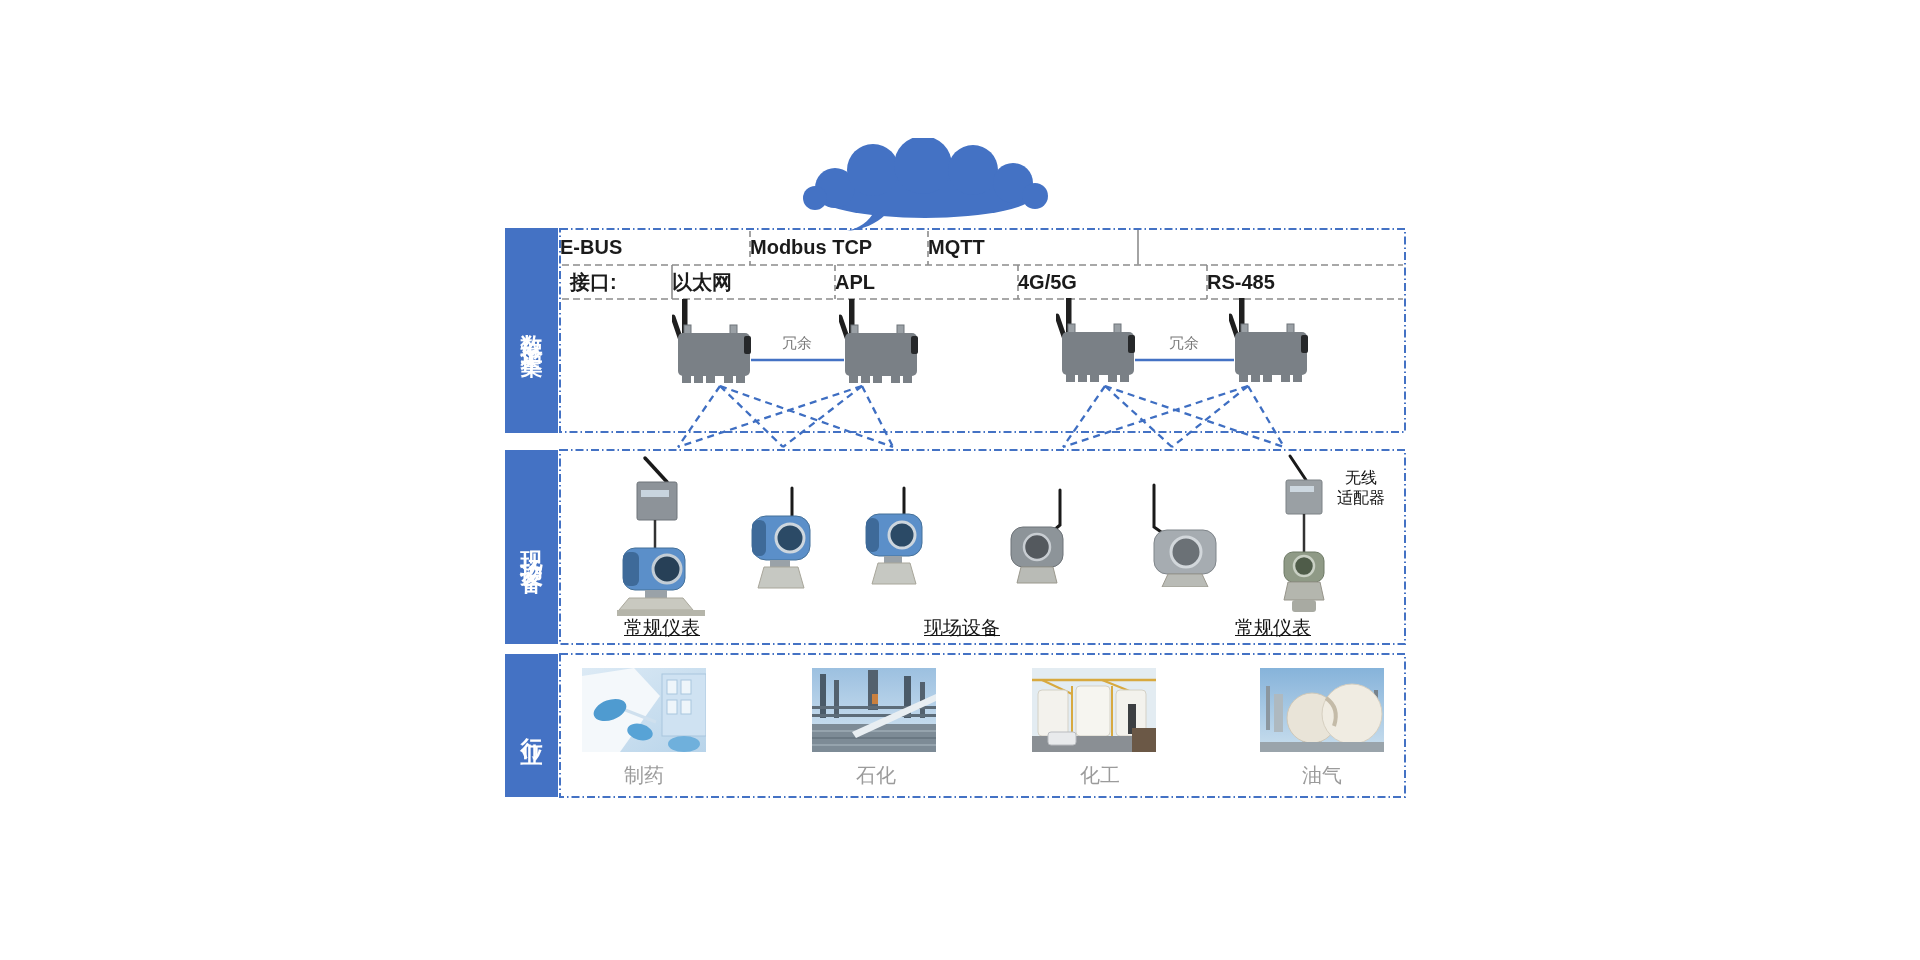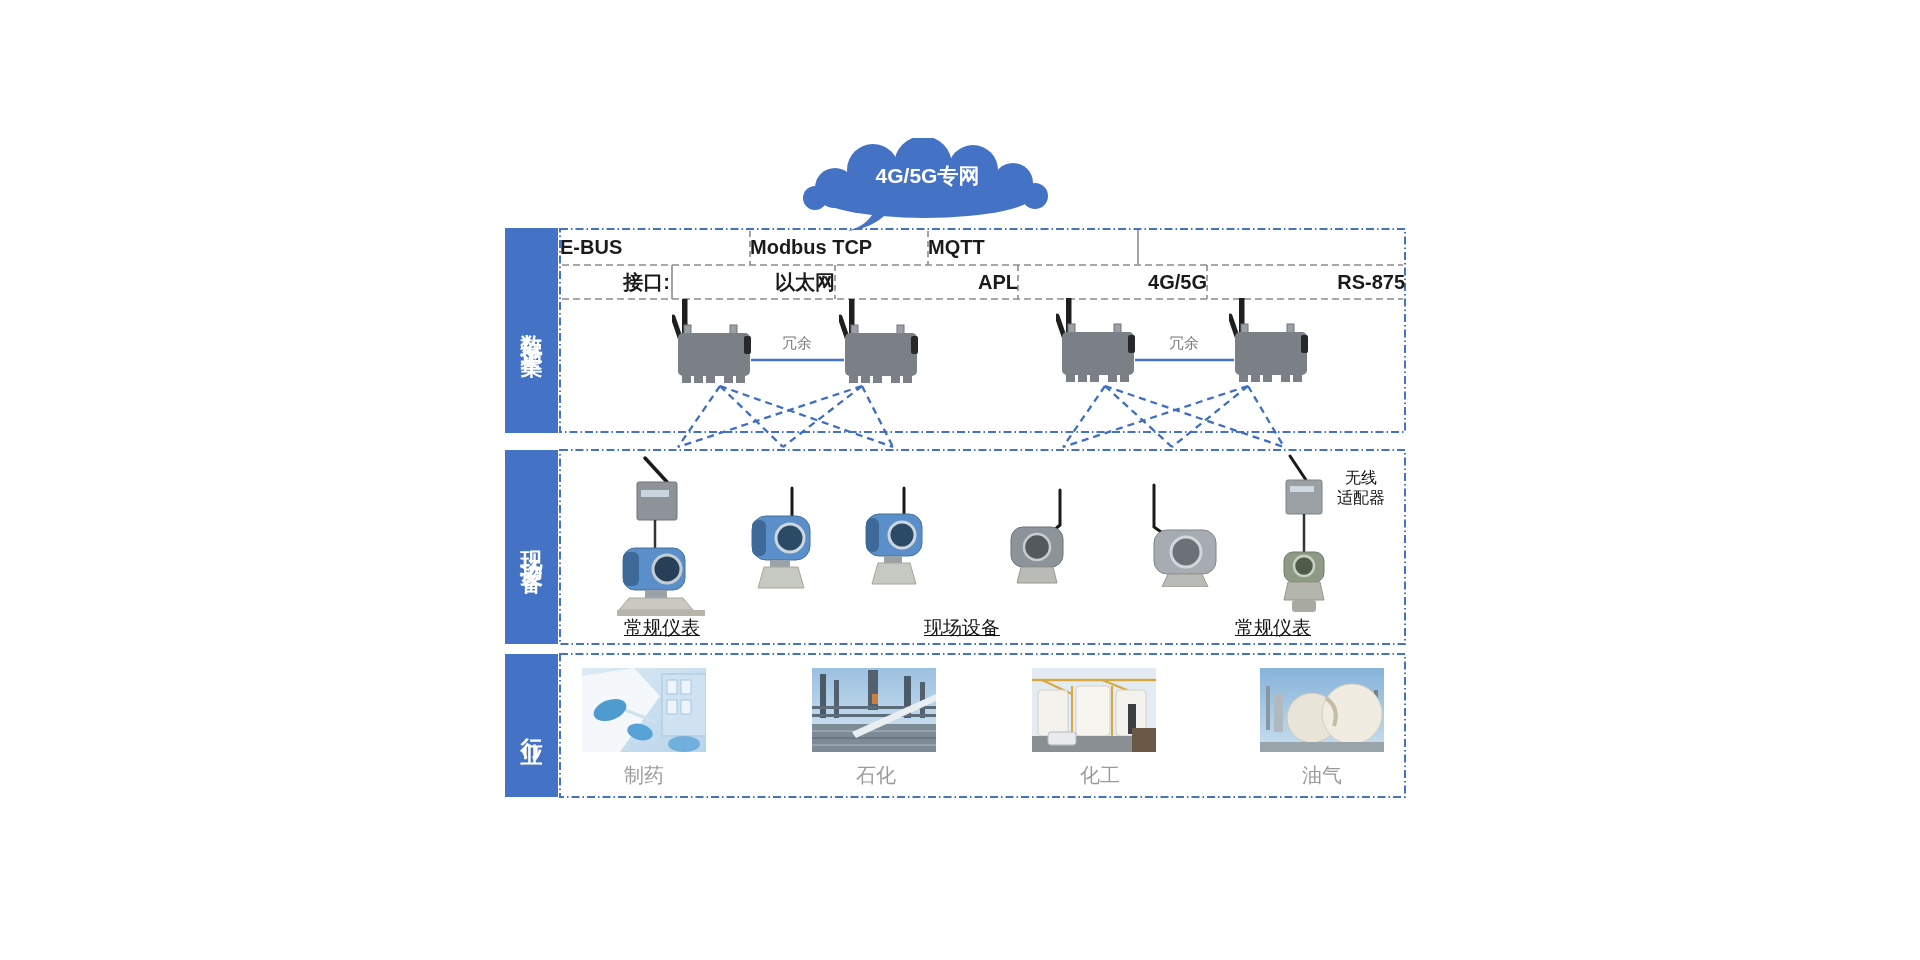--- a/index.html
+++ b/index.html
@@ -7,21 +7,21 @@
           font-family:"Liberation Sans","DejaVu Sans",sans-serif;}
   .abs{position:absolute;}
   
   .sideBox{position:absolute;left:505px;width:53px;background:#4472C4;
            display:flex;align-items:center;justify-content:center;}
   .sideBox span{writing-mode:vertical-rl;text-orientation:upright;color:#fff;
                 font-weight:bold;font-size:22px;letter-spacing:7px;line-height:1;}
   
   .cellA{position:absolute;top:229px;height:36px;line-height:36px;text-align:left;
          font-weight:bold;font-size:20px;color:#1b1b1b;}
-  .cellB{position:absolute;top:265px;height:34px;line-height:34px;text-align:right;
+  .cellB{position:absolute;top:265px;height:34px;line-height:34px;text-align:left;
          font-weight:bold;font-size:20px;color:#1b1b1b;}
   .redun{position:absolute;width:62px;height:20px;text-align:center;
          font-size:15px;color:#7a7a7a;}
   .devlabel{position:absolute;width:124px;top:615px;text-align:center;
             font-size:19px;color:#141414;text-decoration:underline;}
   .adplabel{position:absolute;left:1328px;top:468px;width:66px;text-align:center;
             font-size:16px;line-height:1.25;color:#141414;}
   .indlabel{position:absolute;width:120px;top:762px;text-align:center;
             font-size:20px;font-weight:normal;color:#9b9b9b;}
   .cloudwrap{position:absolute;left:795px;top:138px;width:265px;height:95px;}
@@ -95,42 +95,41 @@
         <circle cx="40" cy="50" r="20"></circle>
         <circle cx="78" cy="32" r="26"></circle>
         <circle cx="128" cy="27" r="29"></circle>
         <circle cx="178" cy="32" r="25"></circle>
         <circle cx="218" cy="45" r="20"></circle>
         <circle cx="240" cy="58" r="13"></circle>
         <circle cx="20" cy="60" r="12"></circle>
         <path d="M80,72 C74,84 64,90 52,93 C68,92 82,85 90,77 Z"></path>
       </g>
     </svg>
-    <div class="cloudtext">4G/5G专网</div>
   </div>
 
   <div class="sideBox" style="top:228px;height:205px">
     <span>数据采集</span>
   </div>
   <div class="sideBox" style="top:450px;height:194px">
     <span>现场设备</span>
   </div>
   <div class="sideBox" style="top:654px;height:143px">
     <span>行业</span>
   </div>
 
   <div class="cellA" style="left:560px;width:190px">E-BUS</div>
   <div class="cellA" style="left:750px;width:178px">Modbus TCP</div>
   <div class="cellA" style="left:928px;width:210px">MQTT</div>
 
   <div class="cellB" style="left:570px;width:100px">接口:</div>
   <div class="cellB" style="left:672px;width:163px">以太网</div>
   <div class="cellB" style="left:835px;width:183px">APL</div>
   <div class="cellB" style="left:1018px;width:189px">4G/5G</div>
-  <div class="cellB" style="left:1207px;width:198px">RS-875</div>
+  <div class="cellB" style="left:1207px;width:198px">RS-485</div>
 
   <svg class="abs" style="left:672px;top:299px" width="84" height="88" viewBox="0 0 84 88">
       <use href="#gw"></use>
     </svg>
   <svg class="abs" style="left:839px;top:299px" width="84" height="88" viewBox="0 0 84 88">
       <use href="#gw"></use>
     </svg>
   <svg class="abs" style="left:1056px;top:298px" width="84" height="88" viewBox="0 0 84 88">
       <use href="#gw"></use>
     </svg>

